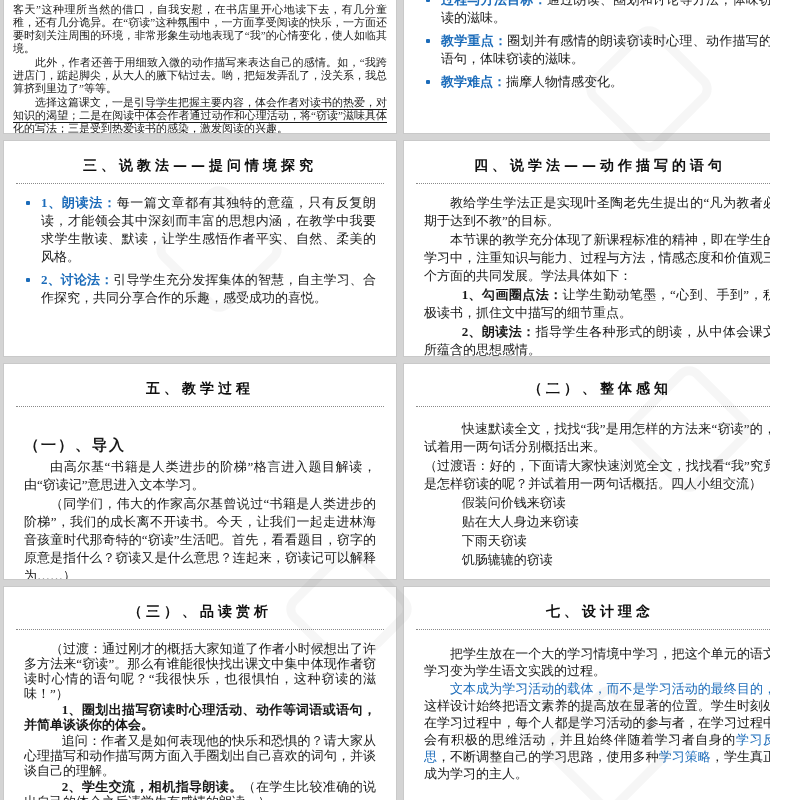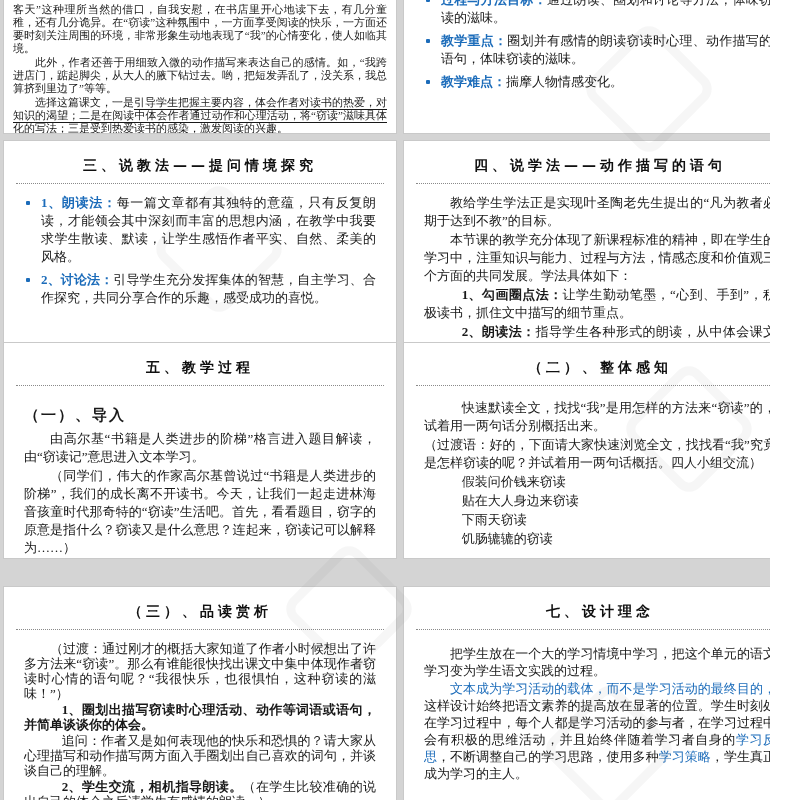--- a/index.html
+++ b/index.html
@@ -3,37 +3,37 @@
 <meta charset="utf-8">
 <style>
   html,body{margin:0;padding:0;}
   .page{position:relative;width:770px;height:800px;background:#d4d4d4;overflow:hidden;
         font-family:"Liberation Serif","DejaVu Serif",serif;}
   .slide{position:absolute;width:394px;background:#ffffff;border:1px solid #c9c9c9;
          box-sizing:border-box;overflow:hidden;}
   .col1{left:3px;} .col2{left:403px;}
   .row1{top:0;height:134px;border-top:none;}
   .row2{top:140px;height:217px;}
-  .row3{top:342px;height:217px;}
+  .row3{top:363px;height:217px;}
   .row4{top:586px;height:250px;}
   .slide-head{padding-top:8px;}
   .slide-title{margin:8px;text-align:center;font-size:14px;font-weight:bold;color:#101010;
                letter-spacing:4px;font-family:"DejaVu Sans","Liberation Sans",sans-serif;}
   .rule{border-bottom:1px dotted #8a8a8a;margin:4px 12px 0 12px;height:0;}
   .slide-body{padding:10px 20px 0 20px;font-size:13px;line-height:18px;color:#191919;
               text-align:justify;}
   .slide-body.small{font-size:11px;line-height:13px;padding:3px 9px 0 9px;}
   .slide-body.cutTop{margin-top:-9px;padding:0 24px 0 20px;}
   .slide-body.tight{line-height:15px;padding-top:8px;}
   .slide-body.mid{line-height:17px;padding-top:12px;}
   .para{margin:0 0 1px 0;}
   .para.indent{text-indent:2em;}
   .para.indent3{text-indent:2.9em;}
   .para.center{text-align:center;text-indent:0;}
-  .para.heading{font-size:15px;font-weight:bold;letter-spacing:2px;margin:12px 0 4px 0;font-family:Liberation Mono, monospace;}
+  .para.heading{font-size:15px;font-weight:bold;letter-spacing:2px;margin:19px 0 4px 0;}
   .para.gap{margin-top:3px;}
   .bullet{position:relative;padding-left:17px;margin:0 0 5px 0;}
   .bullet .dot{position:absolute;left:2px;top:7px;width:4px;height:4px;background:#1c6cba;
                border-radius:1px;}
   .b{font-weight:bold;}
   .u{text-decoration:underline;text-underline-offset:3px;}
   .blue{color:#1c6cba;}
   .wm{position:absolute;width:80px;height:80px;border:9px solid rgba(110,110,110,0.06);
       border-radius:16px;transform:rotate(45deg);z-index:6;pointer-events:none;}
 </style>

